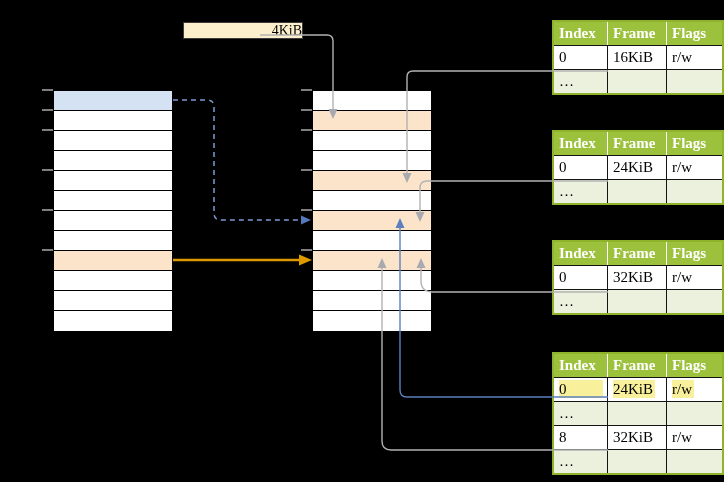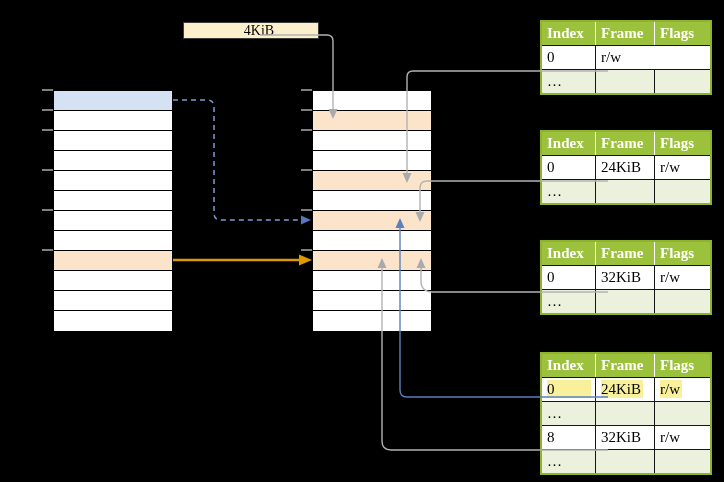--- a/index.html
+++ b/index.html
@@ -9,25 +9,25 @@
   
   .memcol{position:absolute;width:118px;border:1px solid #000;background:#000;}
   .memrow{height:19px;border-bottom:1px solid #000;background:#fff;}
   .memrow:last-child{border-bottom:none;height:20px;}
   .r-blue{background:#D4E2F4;}
   .r-orange{background:#FCE4CB;}
   .tick{position:absolute;width:11px;height:2px;background:#7F7F7F;}
 
   
   .sizebox{position:absolute;left:183px;top:22px;width:118px;height:15px;
-           background:#FBF0CB;border:1px solid #3c3c3c;text-align:center;
-           font-size:14px;line-height:15px;color:#000;padding-left:16px;}
+           background:#FBF0CB;border:1px solid #3c3c3c;text-align:right;
+           font-size:14px;line-height:15px;color:#000;}
 
   
-  .ptable{position:absolute;left:540px;width:168px;border:2px solid #8FB32B;
+  .ptable{position:absolute;left:552px;width:168px;border:2px solid #8FB32B;
           background:#9CC13C;font-size:15px;}
   .prow{display:flex;height:24px;}
   .prow.head{height:23px;}
   .pcell{box-sizing:border-box;padding-left:5px;overflow:hidden;white-space:nowrap;}
   .head .pcell{background:#9CC13C;color:#fff;font-weight:bold;line-height:23px;
                border-right:1px solid #fff;}
   .body .pcell{background:#fff;color:#000;line-height:23px;
                border-right:1px solid #141414;border-top:1px solid #141414;}
   .body.alt .pcell{background:#EBF1DD;}
   .pcell.c1{width:54px;}
@@ -90,20 +90,21 @@
   <div class="tick" style="left:301px;top:249px;"></div>
 
   <div class="ptable" style="top:20px;">
     <div class="prow head">
       <div class="pcell c1">Index</div>
       <div class="pcell c2">Frame</div>
       <div class="pcell c3">Flags</div>
     </div>
     <div class="prow body">
       <div class="pcell c1">0</div>
+      <div class="pcell c2">16KiB</div>
       <div class="pcell c3">r/w</div>
     </div>
     <div class="prow body alt">
       <div class="pcell c1">…</div>
       <div class="pcell c2"></div>
       <div class="pcell c3"></div>
     </div>
   </div>
 
   <div class="ptable" style="top:130px;">

